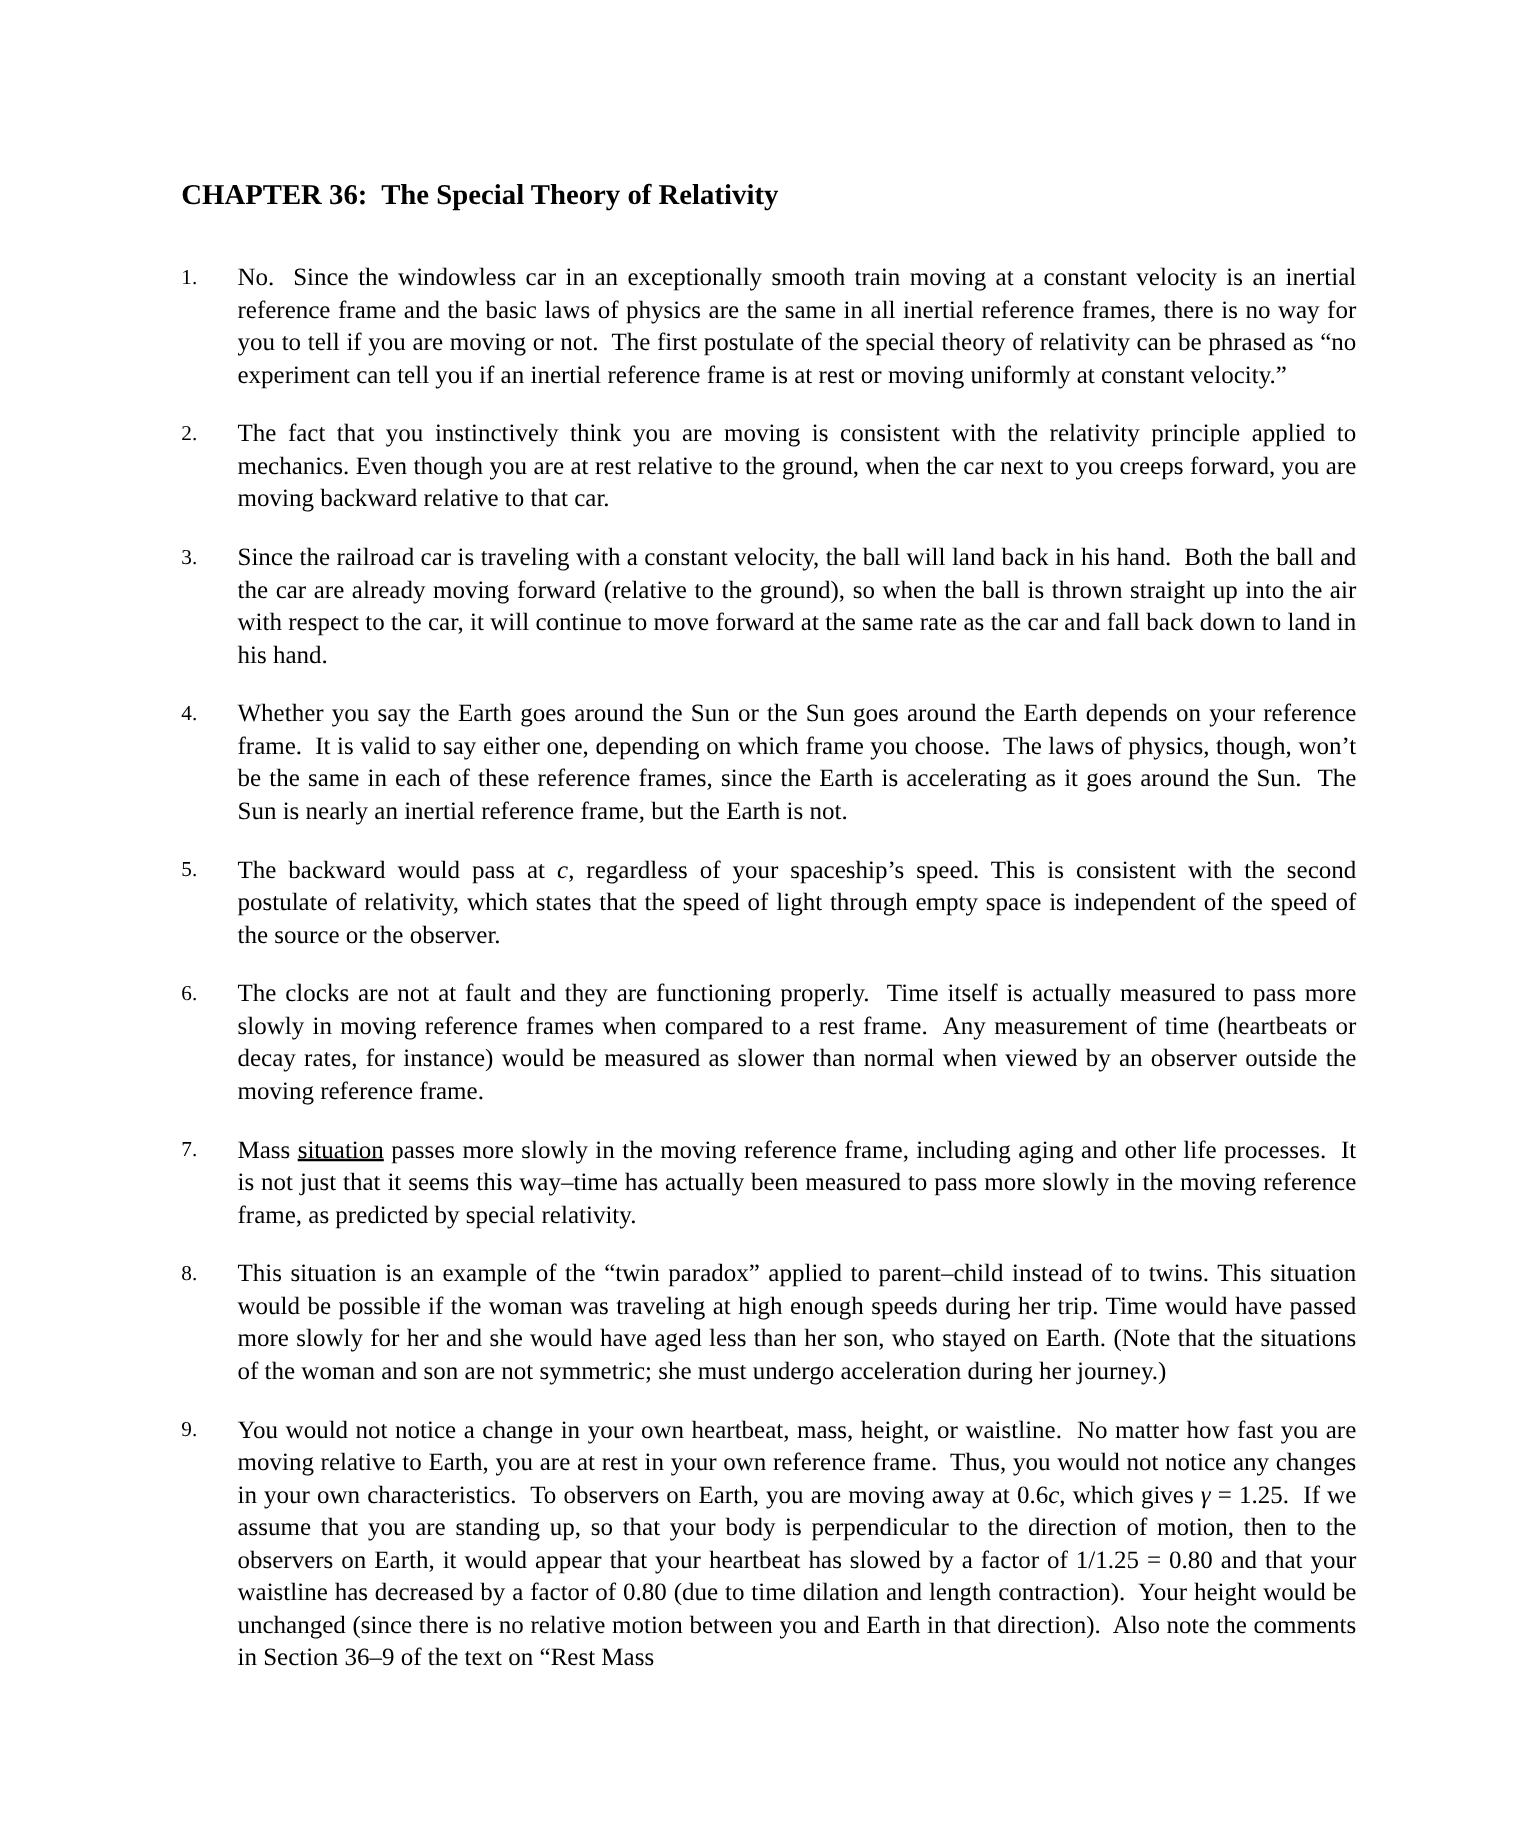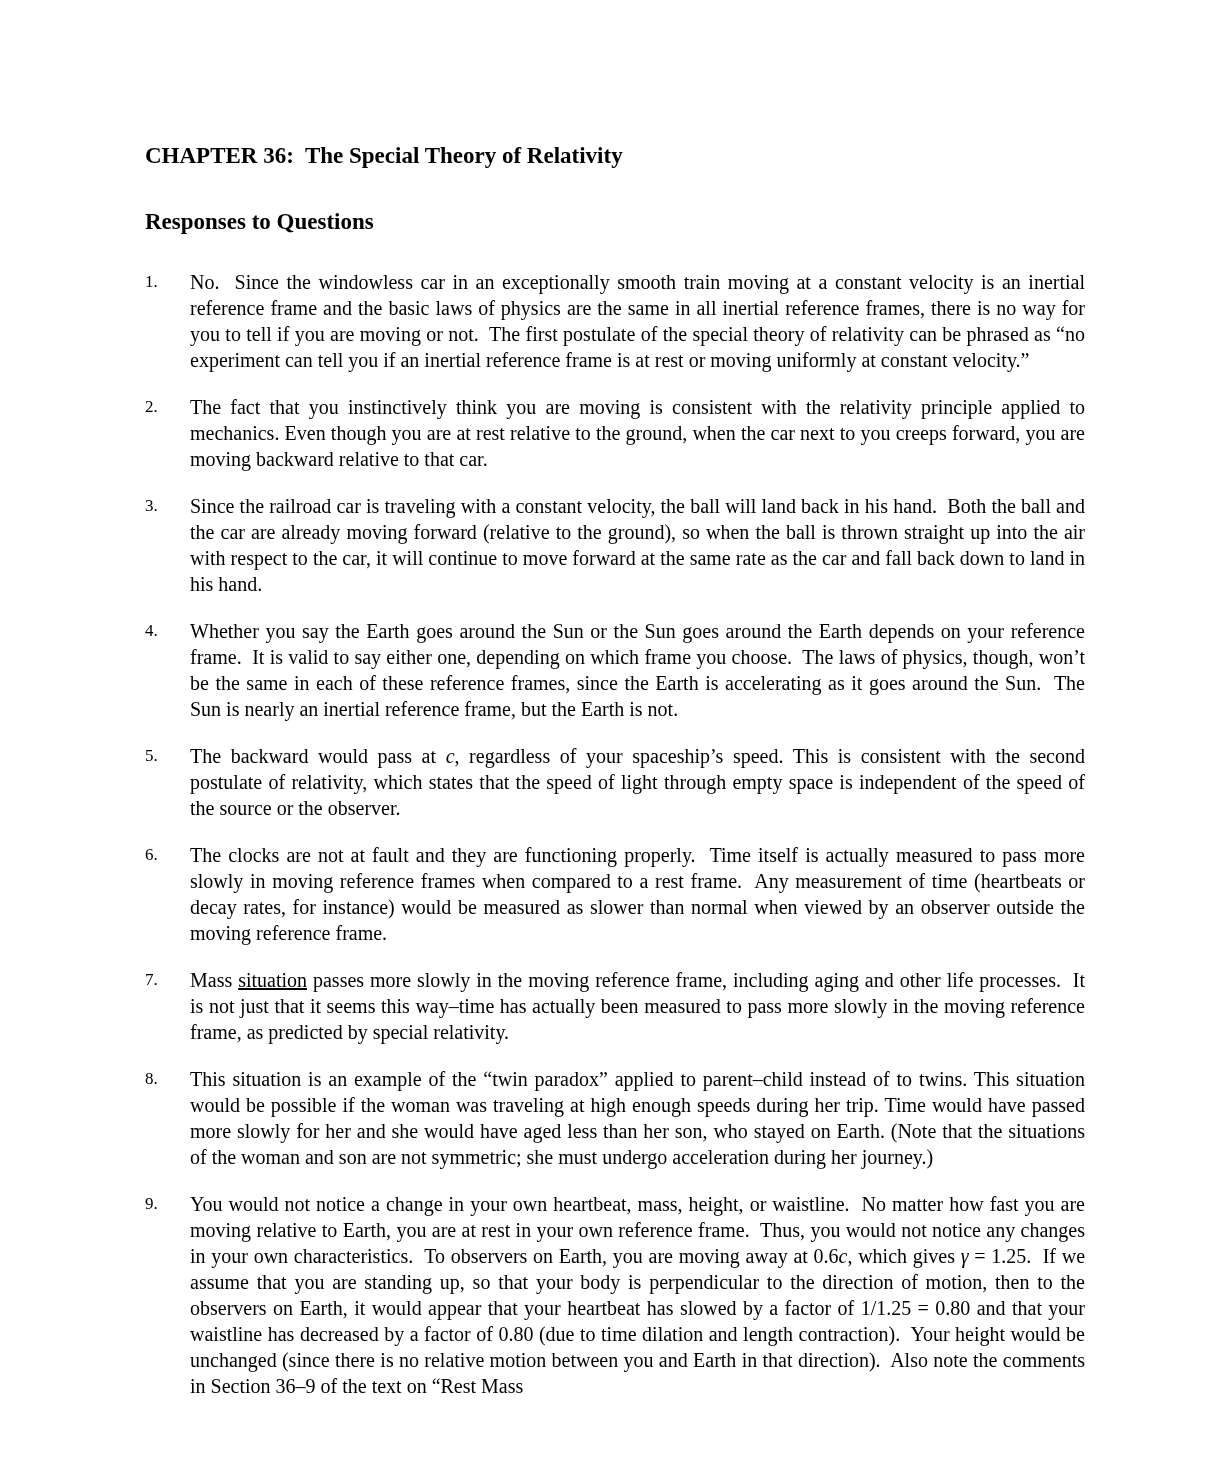--- a/index.html
+++ b/index.html
@@ -57,21 +57,20 @@
     white-space: pre-wrap;
   }
   .q-text .italic { font-style: italic; }
   .q-text .underline { text-decoration: underline; }
 </style>
 </head>
 <body>
 
 <div class="page">
   <h1 class="chapter-title">CHAPTER 36:  The Special Theory of Relativity</h1>
-  <h2 class="section-title">Responses to Questions</h2>
   <div class="questions">
   <div class="question">
     <span class="q-num">1.</span>
     <div class="q-text"><span>No.  Since the windowless car in an exceptionally smooth train moving at a constant velocity is an inertial reference frame and the basic laws of physics are the same in all inertial reference frames, there is no way for you to tell if you are moving or not.  The first postulate of the special theory of relativity can be phrased as “no experiment can tell you if an inertial reference frame is at rest or moving uniformly at constant velocity.”</span></div>
   </div>
 
   <div class="question">
     <span class="q-num">2.</span>
     <div class="q-text"><span>The fact that you instinctively think you are moving is consistent with the relativity principle applied to mechanics. Even though you are at rest relative to the ground, when the car next to you creeps forward, you are moving backward relative to that car.</span></div>
   </div>

